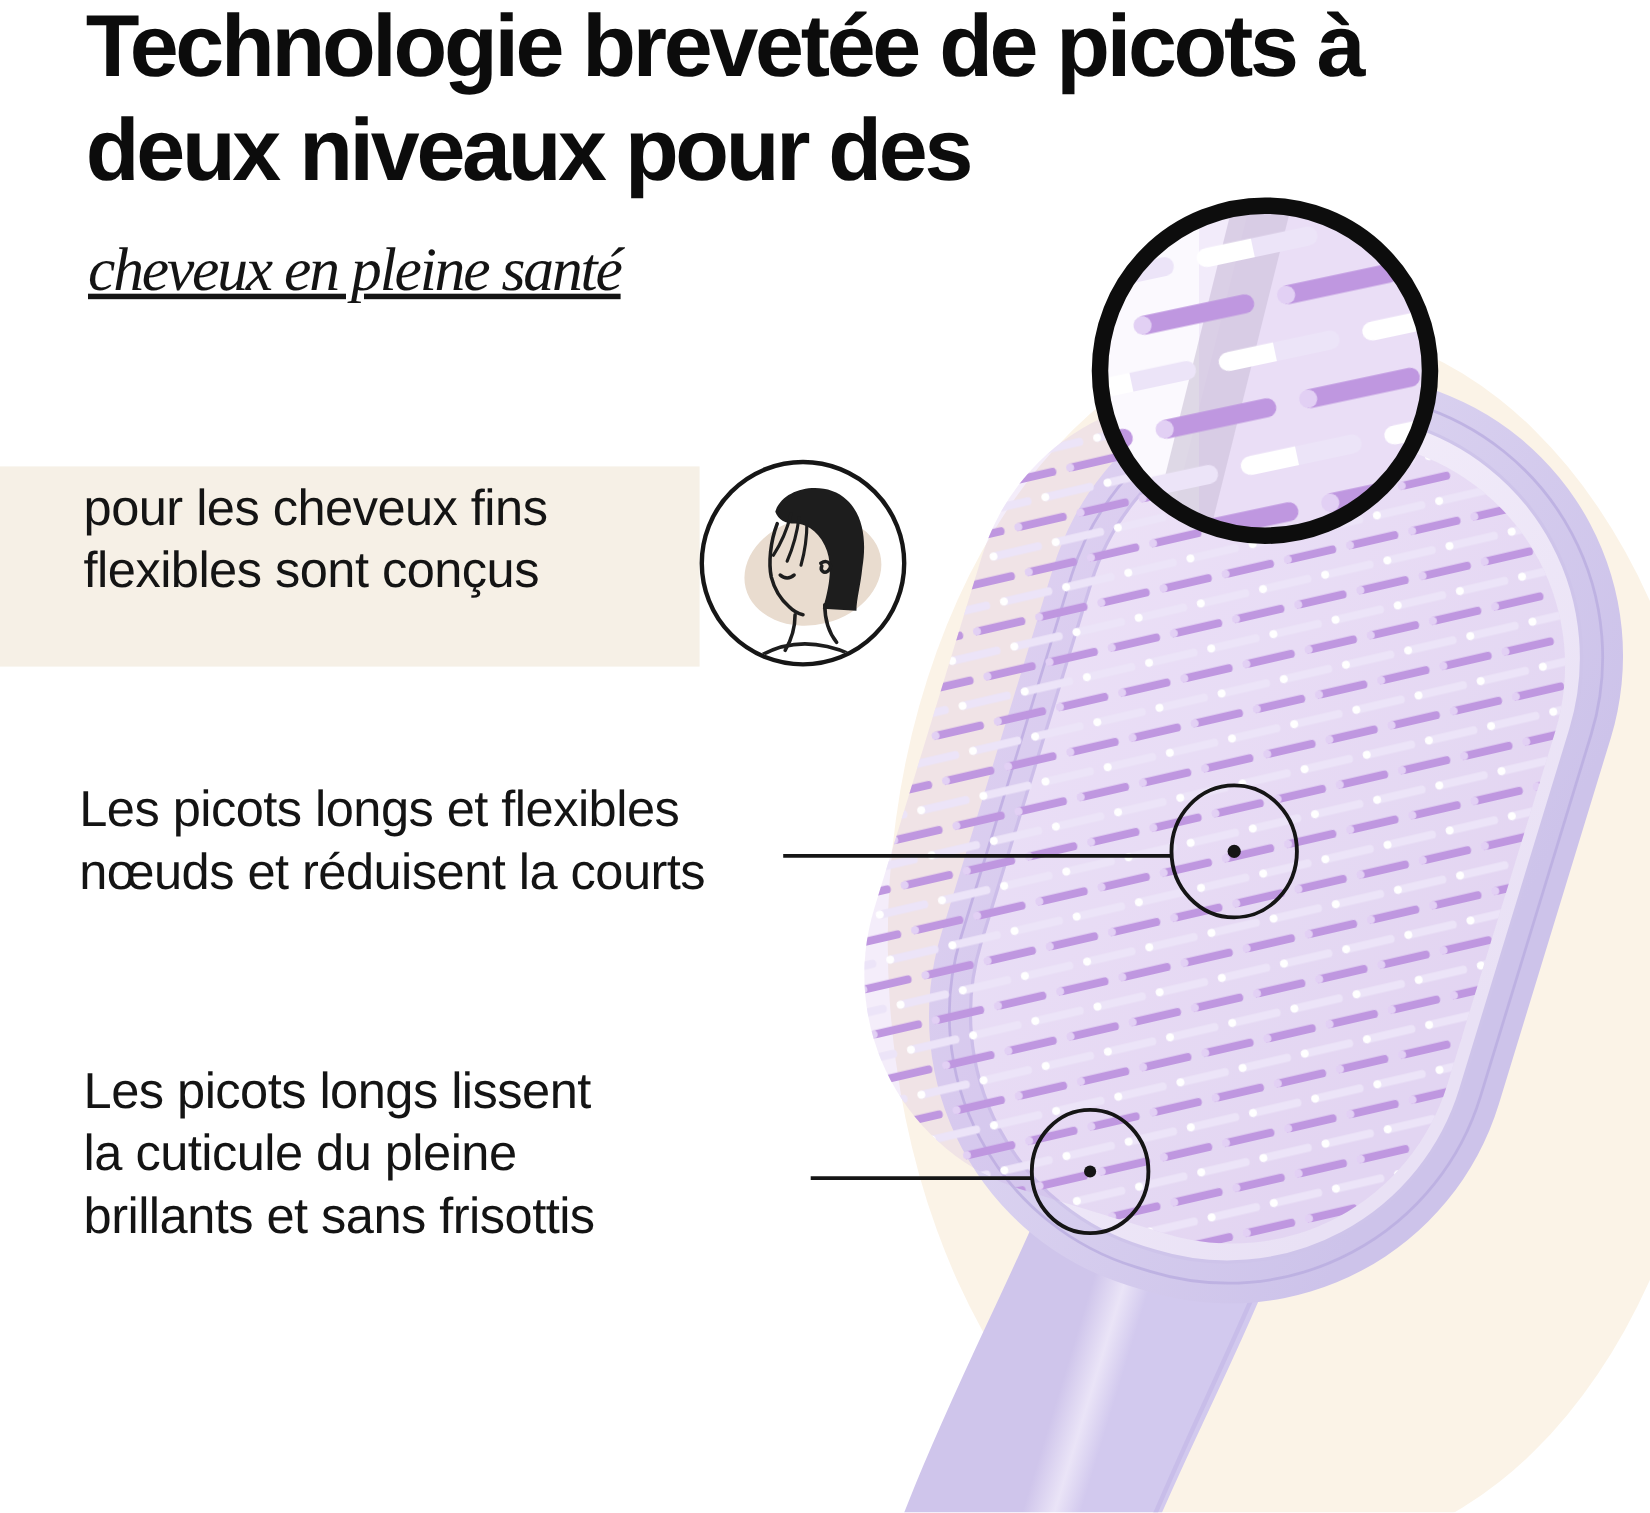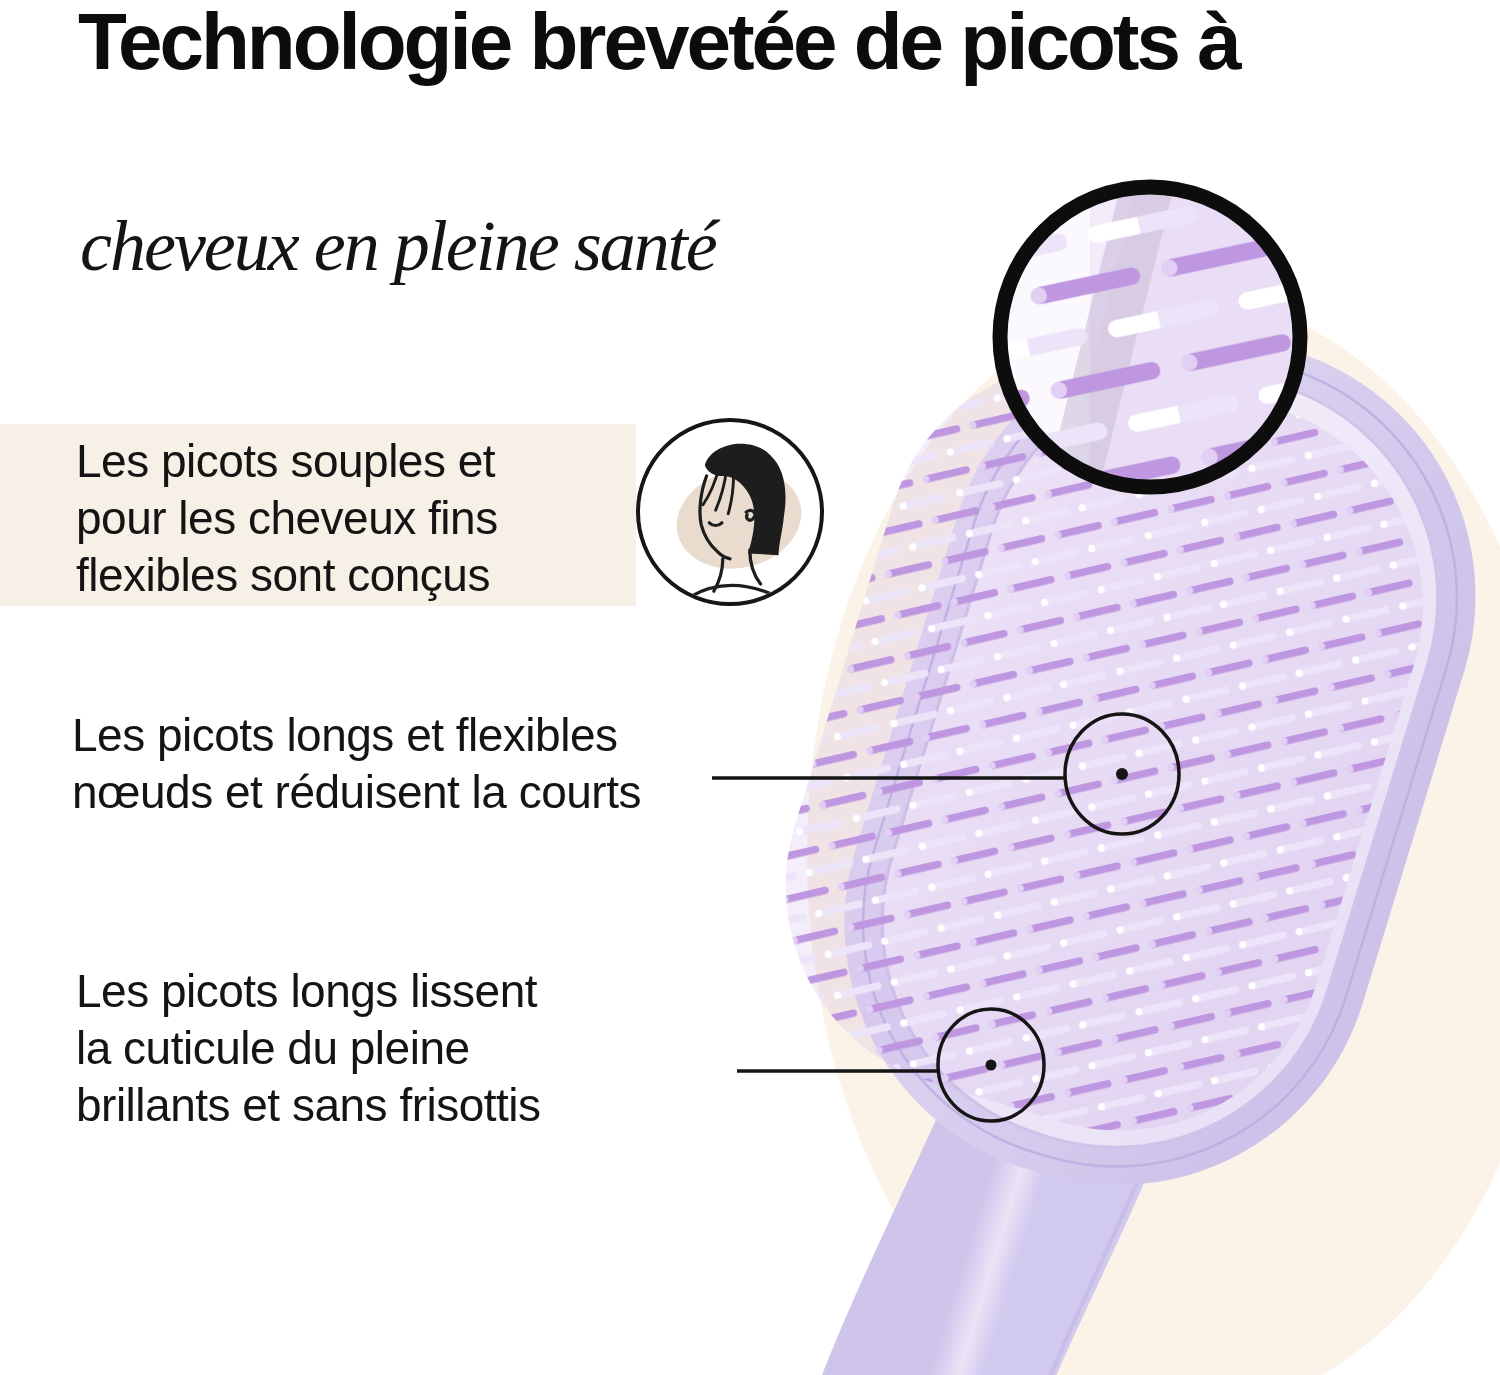--- a/index.html
+++ b/index.html
@@ -10,21 +10,21 @@
   .scene{position:absolute;left:0;top:0;width:1500px;height:1375px;}
   .headline{
     position:absolute;left:78px;top:-6px;
     font-weight:bold;font-size:80px;line-height:95px;letter-spacing:-3px;
     color:#0c0c0c;white-space:nowrap;
   }
   .headline span{display:block;}
   .subtitle{
     position:absolute;left:80px;top:196px;
     font-family:"Liberation Serif",serif;font-style:italic;font-weight:normal;
-    font-size:72px;line-height:100px;letter-spacing:-2px;color:#141414;white-space:nowrap;
+    font-size:56px;line-height:100px;letter-spacing:-2px;color:#141414;white-space:nowrap;text-decoration:underline;
   }
   .band{
     position:absolute;left:0;top:424px;width:636px;height:182px;
     background:#f6f0e6;
   }
   .feature{
     position:absolute;font-size:46px;line-height:57px;letter-spacing:-0.5px;
     color:#141414;white-space:nowrap;
   }
   .feature span{display:block;}
@@ -112,26 +112,26 @@
 
     <g stroke="#151515" stroke-width="3.5" fill="none">
       <line x1="737" y1="1071" x2="938" y2="1071"></line>
       <ellipse cx="991" cy="1065" rx="53" ry="56"></ellipse>
       <circle cx="991" cy="1065" r="5.5" fill="#151515" stroke="none"></circle>
     </g>
   </svg>
 
   <div class="headline">
     <span>Technologie brevetée de picots à</span>
+    <span>deux niveaux pour des</span>
   </div>
   <div class="subtitle">cheveux en pleine santé</div>
 
   <div class="band"></div>
   <div class="feature f1">
-    <span>Les picots souples et</span>
     <span>pour les cheveux fins</span>
     <span>flexibles sont conçus</span>
   </div>
 
   <div class="icon-circle">
     <svg viewBox="0 0 100 100" aria-hidden="true">
       <ellipse cx="55" cy="54" rx="35" ry="27" fill="#e9dccf" transform="rotate(-14 55 54)"></ellipse>
 
       <path d="M36 24 C40 11 62 8 72 18 C81 26 82 40 80 52 C79 62 77 68 77 74 L60 73 C64 60 65 49 61 41 C57 33 51 30 46 30 C41 30 37.5 28 36 24 Z" fill="#1d1d1d"></path>
 

